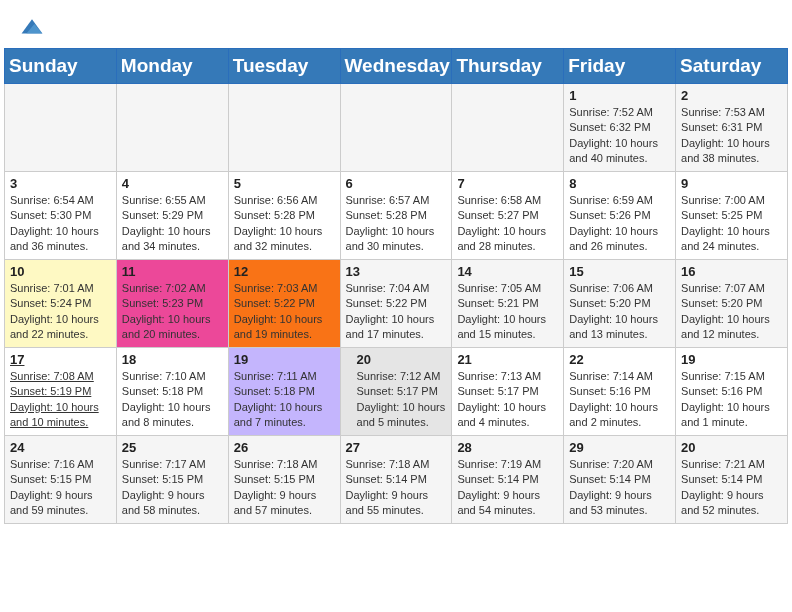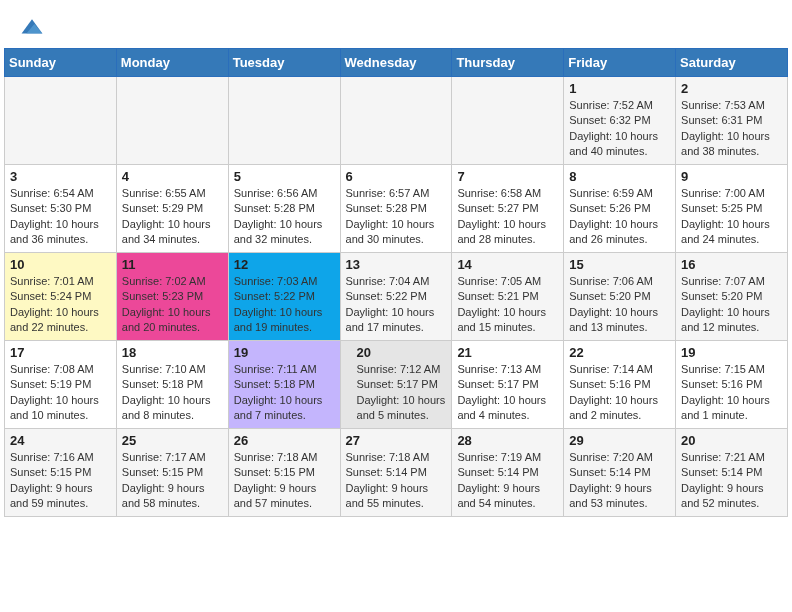--- a/index.html
+++ b/index.html
@@ -49,21 +49,21 @@
     }
     .calendar {
       width: 100%;
       border-collapse: collapse;
       table-layout: fixed;
     }
     .calendar th {
       background: #3579b8;
       color: #fff;
       padding: 6px 4px;
-      font-size: 13px;
+      font-size: 19px;
       text-align: left;
       border: 1px solid #2a6ebb;
     }
     .calendar td {
       vertical-align: top;
       border: 1px solid #ccc;
       padding: 4px 5px;
       font-size: 11px;
       color: #333;
       height: 88px;
@@ -173,21 +173,21 @@
         </tr>
         <tr>
           <td style="background: #fef9c3;">
             <span class="day-num">10</span>
             <div class="day-info">Sunrise: 7:01 AM<br>Sunset: 5:24 PM<br>Daylight: 10 hours and 22 minutes.</div>
           </td>
           <td style="background: #ec4899;">
             <span class="day-num">11</span>
             <div class="day-info">Sunrise: 7:02 AM<br>Sunset: 5:23 PM<br>Daylight: 10 hours and 20 minutes.</div>
           </td>
-          <td style="background: #0ea5e9; margin-top: 9px;">
+          <td style="background: #f97316; margin-top: 9px;">
             <span class="day-num">12</span>
             <div class="day-info">Sunrise: 7:03 AM<br>Sunset: 5:22 PM<br>Daylight: 10 hours and 19 minutes.</div>
           </td>
           <td style="background: rgb(245, 245, 245);">
             <span class="day-num">13</span>
             <div class="day-info">Sunrise: 7:04 AM<br>Sunset: 5:22 PM<br>Daylight: 10 hours and 17 minutes.</div>
           </td>
           <td style="background: rgb(245, 245, 245);">
             <span class="day-num">14</span>
             <div class="day-info">Sunrise: 7:05 AM<br>Sunset: 5:21 PM<br>Daylight: 10 hours and 15 minutes.</div>
@@ -195,21 +195,21 @@
           <td style="background: rgb(245, 245, 245);">
             <span class="day-num">15</span>
             <div class="day-info">Sunrise: 7:06 AM<br>Sunset: 5:20 PM<br>Daylight: 10 hours and 13 minutes.</div>
           </td>
           <td style="background: rgb(245, 245, 245);">
             <span class="day-num">16</span>
             <div class="day-info">Sunrise: 7:07 AM<br>Sunset: 5:20 PM<br>Daylight: 10 hours and 12 minutes.</div>
           </td>
         </tr>
         <tr>
-          <td style="background: rgb(255, 255, 255);">
+          <td style="background: rgb(255, 255, 255); text-decoration: underline;">
             <span class="day-num">17</span>
             <div class="day-info">Sunrise: 7:08 AM<br>Sunset: 5:19 PM<br>Daylight: 10 hours and 10 minutes.</div>
           </td>
           <td style="background: rgb(255, 255, 255);">
             <span class="day-num">18</span>
             <div class="day-info">Sunrise: 7:10 AM<br>Sunset: 5:18 PM<br>Daylight: 10 hours and 8 minutes.</div>
           </td>
           <td style="background: #c4b5fd;">
             <span class="day-num">19</span>
             <div class="day-info">Sunrise: 7:11 AM<br>Sunset: 5:18 PM<br>Daylight: 10 hours and 7 minutes.</div>

